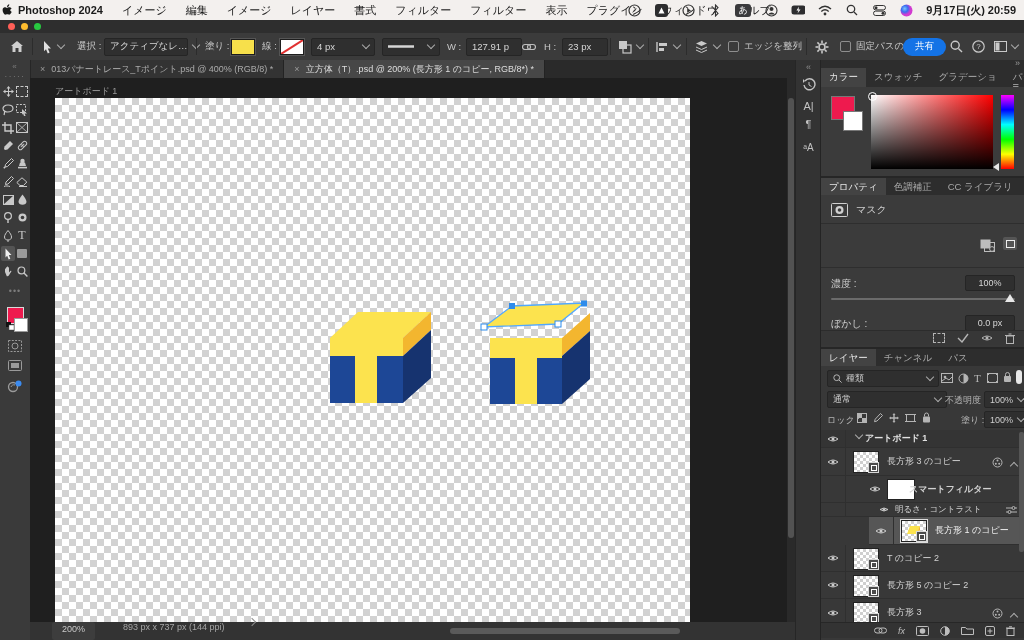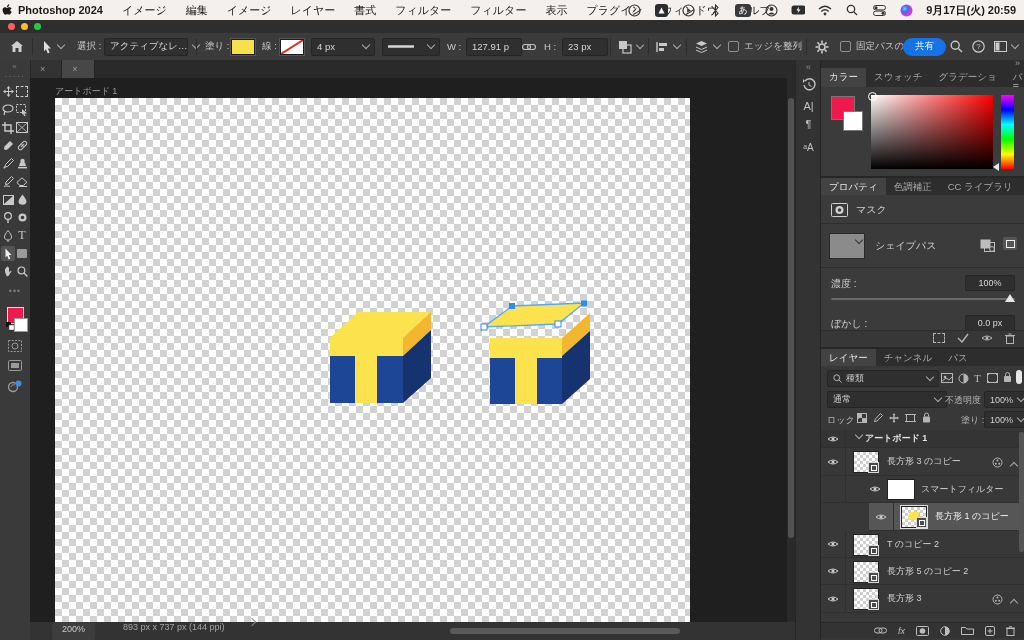--- a/index.html
+++ b/index.html
@@ -350,23 +350,25 @@
           <rect x="0.5" y="0.5" width="12" height="10" fill="none" stroke="#c9c9c9"></rect>
           <rect x="1.5" y="1.5" width="4" height="8" fill="#c9c9c9"></rect>
         </svg>
         <span class="chev"></span>
     </span>
   </div>
 
   <div id="tabbar" class="abs">
     <span class="doctab">
       <span class="x">×</span>
+      <span>013バナートレース_Tポイント.psd @ 400% (RGB/8) *</span>
     </span>
     <span class="doctab active">
       <span class="x">×</span>
+      <span>立方体（T）.psd @ 200% (長方形 1 のコピー, RGB/8*) *</span>
     </span>
   </div>
 
   <div id="toolbar" class="abs">
     <span class="tgrip" style="top:2px;">«</span>
     <span class="tgrip" style="top:12px;letter-spacing:1.5px;">·····</span>
 
     <span class="tool" style="left:1px;top:24px;">
         <svg width="11" height="11">
           <path d="M5.5 0 L7.5 2.5 L6 2.5 L6 5 L8.5 5 L8.5 3.5 L11 5.5 L8.5 7.5 L8.5 6 L6 6 L6 8.5 L7.5 8.5 L5.5 11 L3.5 8.5 L5 8.5 L5 6 L2.5 6 L2.5 7.5 L0 5.5 L2.5 3.5 L2.5 5 L5 5 L5 2.5 L3.5 2.5 Z" fill="#c9c9c9"></path>
@@ -603,26 +605,20 @@
     <div class="abs" style="left:0;top:135px;width:204px;height:150px;background:#3b3b3b;">
       <span class="abs flex" style="left:10px;top:8px;gap:8px;">
         <svg width="17" height="14">
             <rect x="0.5" y="0.5" width="16" height="13" rx="1" fill="none" stroke="#cfcfcf"></rect>
             <circle cx="8.5" cy="7" r="4" fill="#cfcfcf"></circle>
             <circle cx="8.5" cy="7" r="1.8" fill="#3b3b3b"></circle>
           </svg>
         <span>マスク</span>
       </span>
       <span class="abs" style="left:0;top:28px;width:204px;height:1px;background:#2e2e2e;"></span>
-      <span class="abs flex" style="left:8px;top:38px;gap:10px;">
-        <span style="width:34px;height:24px;background:#8b8b8b;border:1px solid #2a2a2a;position:relative;">
-            <span class="chev" style="position:absolute;right:2px;top:6px;border-color:#333;"></span>
-          </span>
-        <span>シェイプパス</span>
-      </span>
       <span class="abs" style="right:30px;top:44px;">
           <svg width="15" height="13">
             <rect x="0.5" y="0.5" width="10" height="9" fill="#bdbdbd"></rect>
             <rect x="4.5" y="3.5" width="10" height="9" fill="none" stroke="#bdbdbd"></rect>
             <circle cx="12" cy="10" r="2.4" fill="#3b3b3b" stroke="#bdbdbd"></circle>
           </svg>
         </span>
       <span class="abs" style="right:8px;top:42px;width:14px;height:13px;background:#555;border-radius:2px;display:flex;align-items:center;justify-content:center;">
           <svg width="9" height="8">
             <rect x="0.5" y="0.5" width="8" height="7" fill="none" stroke="#eee"></rect>
@@ -800,23 +796,41 @@
 
       <div class="lrow" style="height:26px;">
         <span class="eyecell"></span>
         <span style="position:absolute;left:48px;top:9px;">
             <svg width="12" height="8">
               <path d="M1 4 Q6 0 11 4 Q6 8 1 4 Z" fill="none" stroke="#ccc"></path>
               <circle cx="6" cy="4" r="1.5" fill="#ccc"></circle>
             </svg>
           </span>
         <span class="abs" style="left:66px;top:3px;width:26px;height:19px;background:#fff;border:1px solid #222;"></span>
-        <span class="lname" style="left:100px;">スマートフィルター</span>
+        <span class="lname" style="left:88px;font-weight:bold;">スマートフィルター</span>
       </div>
 
+      <div class="lrow" style="height:13px;">
+        <span class="eyecell"></span>
+        <span style="position:absolute;left:58px;top:3px;">
+            <svg width="10" height="7">
+              <path d="M1 3.5 Q5 0.5 9 3.5 Q5 6.5 1 3.5 Z" fill="none" stroke="#ccc"></path>
+              <circle cx="5" cy="3.5" r="1.2" fill="#ccc"></circle>
+            </svg>
+          </span>
+        <span class="lname" style="left:74px;font-size:8.5px;">明るさ・コントラスト</span>
+        <span class="abs" style="right:8px;top:3px;">
+            <svg width="11" height="8">
+              <line x1="0" y1="2" x2="11" y2="2" stroke="#b5b5b5"></line>
+              <circle cx="7.5" cy="2" r="1.5" fill="#353535" stroke="#b5b5b5"></circle>
+              <line x1="0" y1="6" x2="11" y2="6" stroke="#b5b5b5"></line>
+              <circle cx="3.5" cy="6" r="1.5" fill="#353535" stroke="#b5b5b5"></circle>
+            </svg>
+          </span>
+      </div>
 
       <div class="lrow selected" style="height:27px;">
         <span class="eyecell">
             <svg width="12" height="8">
               <path d="M1 4 Q6 0 11 4 Q6 8 1 4 Z" fill="none" stroke="#ccc"></path>
               <circle cx="6" cy="4" r="1.5" fill="#ccc"></circle>
             </svg>
           </span>
         <span class="lthumb" style="left:32px;top:3px;outline:1px solid #ddd;">
           <svg width="13" height="9" style="position:absolute;left:5px;top:5px;">

